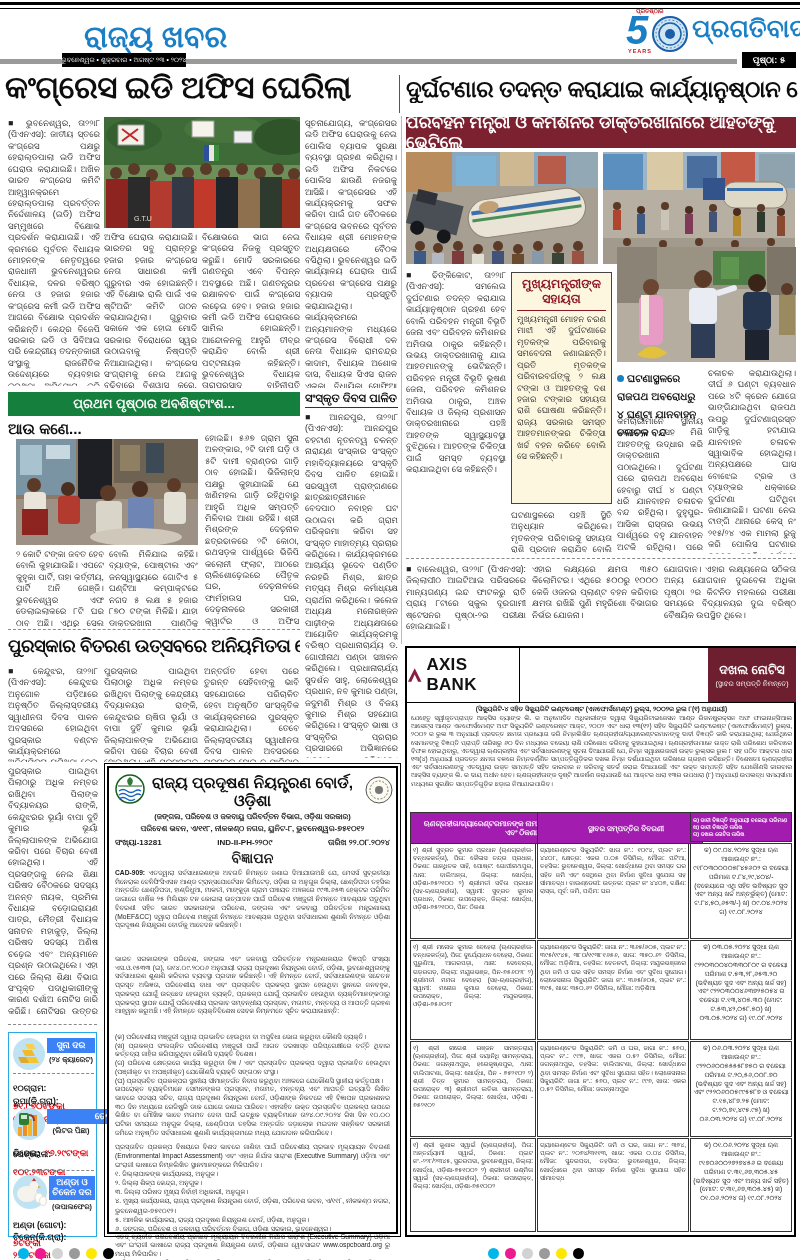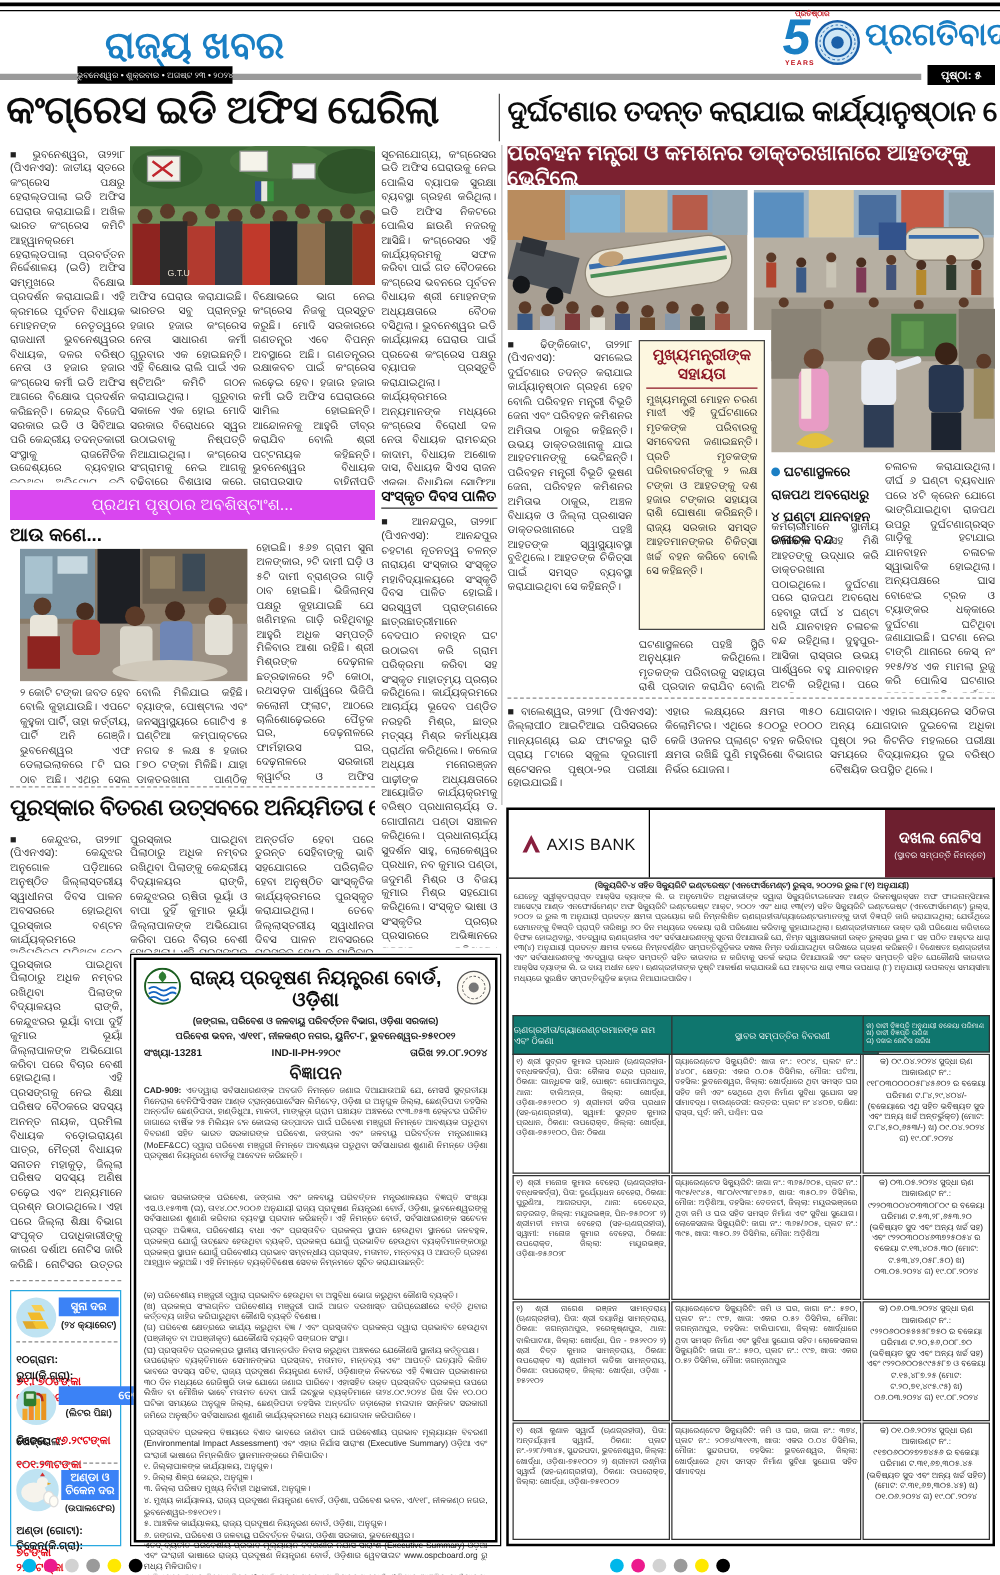--- a/index.html
+++ b/index.html
@@ -6,30 +6,30 @@
   #page{position:relative;width:800px;height:1260px;background:#fff;overflow:hidden;
         font-family:"Liberation Sans","DejaVu Sans",sans-serif;color:#1b1b1b;}
   .abs{position:absolute;}
   .txt{font-size:8.6px;line-height:1.33;text-align:justify;color:#222;overflow:hidden;word-break:break-word;}
   .txt-sm{font-size:7.6px;line-height:1.3;text-align:justify;color:#222;overflow:hidden;word-break:break-word;}
   .headline{font-weight:800;color:#0d0d0d;letter-spacing:-.5px;white-space:nowrap;overflow:hidden;}
   .rule{background:#000;}
   .grayrule{background:#9a9a9a;}
   .dashed-h{border-top:1px dashed #8a8a8a;}
   .band{background:#7b2130;color:#fff;font-weight:800;display:flex;align-items:center;justify-content:center;overflow:hidden;}
-  .blackbanner{background:#d946ef;color:#fff;font-weight:400;display:flex;align-items:center;justify-content:center;}
+  .blackbanner{background:#15803d;color:#fff;font-weight:700;display:flex;align-items:center;justify-content:center;}
   .photo{display:block;}
   .boxed{border:1px solid #444;background:#fdf7e0;}
   .cm-title{color:#8c1423;font-weight:800;font-size:12.5px;text-align:center;}
   .bullet-head{font-weight:800;font-size:10.5px;line-height:1.35;color:#111;}
   .bullet-dot{display:inline-block;width:7px;height:7px;border-radius:50%;background:#1b7fc4;margin-right:3px;}
   .adbox{border:2px solid #000;outline:1px solid #000;outline-offset:2px;background:#fff;}
   .axisbox{border:2px solid #000;background:#fff;}
   .tblcell{border:1px solid #333;overflow:hidden;}
-  .tblhead{background:#0f766e;color:#fff;font-weight:400;display:flex;align-items:center;justify-content:center;text-align:left;}
+  .tblhead{background:#a21caf;color:#fff;font-weight:700;display:flex;align-items:center;justify-content:center;text-align:right;}
   .amount{font-size:6.6px;line-height:1.35;text-align:center;color:#111;}
   .ratebox{border:1px solid #2aa9e0;background:#fff;}
   .rateband{background:#3b82f6;color:#fff;font-weight:800;font-size:9px;display:flex;align-items:center;justify-content:center;text-align:center;line-height:1.1;}
   .ratelabel{font-size:8.6px;font-weight:700;color:#111;}
   .ratevalue{font-size:9px;font-weight:800;color:#e30613;}
   .regdot{width:11px;height:11px;border-radius:50%;display:inline-block;margin-right:6px;}
   .c0{background:#00b7ea}.c1{background:#ec1a8d}.c2{background:#d2d2d2}.c3{background:#9a9a9a}.c4{background:#ffe800}.c5{background:#000}
   .small-b{font-weight:700;}
 </style>
 </head>
@@ -261,21 +261,21 @@
   <div class="abs txt" style="left:532px;top:564px;width:126px;height:74px;">ଏହାର ଲକ୍ଷ୍ୟରେ କ୍ଷମତା ୩୫୦ କିଲୋମିଟର। ଏଥିରେ ୫୦୦ରୁ ୧୦୦୦ କେଜି ଓଜନର ପ୍ଲାଣ୍ଟ ବହନ କରିବାର କ୍ଷମତା ରଖିଛି ପୁଣି ମହୁରିଶୋ ବିଭାଗର ନିର୍ଭର ଯୋଜନା।</div>
   <div class="abs txt" style="left:664px;top:564px;width:132px;height:74px;">ଯୋଗଦାନ। ଏହାର ଲକ୍ଷ୍ୟନେଇ ସଠିକତା ଅନ୍ୟ ଯୋଗଦାନ ଦୁଇବେଳା ଅଧିକା ପୃଷ୍ଠା ୨ର କିଟନିଡ ମହଲରେ ପରୀକ୍ଷା ସମୟରେ ବିଦ୍ୟାଳୟର ଦୁଇ ବରିଷ୍ଠ ବୈଷୟିକ ଉପସ୍ଥିତ ଥିଲେ।</div>
 
   <div class="abs axisbox" style="left:405px;top:646px;width:391px;height:591px;box-sizing:border-box;">
 
     <div class="abs" style="left:0;top:0;width:389px;height:54px;border-bottom:1px solid #000;">
       <div class="abs" style="left:0;top:0;width:112px;height:54px;border-right:1px solid #000;display:flex;align-items:center;justify-content:center;gap:4px;">
         <svg width="16" height="16" viewBox="0 0 16 16">
           <polygon points="8,1 15,15 11.5,15 8,7.5 4.5,15 1,15" fill="#871f3e"></polygon>
         </svg>
-        <span style="font-size:13px;font-weight:400;color:#111;letter-spacing:.3px;">AXIS BANK</span>
+        <span style="font-size:17px;font-weight:700;color:#111;letter-spacing:.3px;">AXIS BANK</span>
       </div>
       <div class="abs" style="left:301px;top:0;width:88px;height:54px;background:#6d1f2f;color:#fff;display:flex;flex-direction:column;align-items:center;justify-content:center;">
         <div style="font-size:12.5px;font-weight:800;">ଦଖଲ ନୋଟିସ</div>
         <div style="font-size:7px;margin-top:2px;">(ସ୍ଥାବର ସମ୍ପତ୍ତି ନିମନ୍ତେ)</div>
       </div>
     </div>
     <div class="abs" style="left:4px;top:57px;width:381px;text-align:center;font-size:6.6px;font-weight:700;">(ସିକ୍ୟୁରିଟି-୪ ସହିତ ସିକ୍ୟୁରିଟି ଇଣ୍ଟରେଷ୍ଟ (ଏନଫୋର୍ସମେଣ୍ଟ) ରୁଲ୍ସ, ୨୦୦୨ର ରୁଲ ୮(୧) ଅନୁଯାୟୀ)</div>
     <div class="abs txt-sm" style="left:4px;top:66px;width:381px;height:96px;font-size:6.4px;line-height:1.28;">ଯେହେତୁ ସ୍ୱୀକୃତପ୍ରାପ୍ତ ଆକ୍ସିସ ବ୍ୟାଙ୍କ ଲି. ର ଅନୁମୋଦିତ ଅଧିକାରୀଙ୍କ ଦ୍ୱାରା ସିକ୍ୟୁରିଟାଇଜେସନ ଆଣ୍ଡ ରିକନଷ୍ଟ୍ରକ୍ସନ ଅଫ ଫାଇନାନ୍ସିଆଲ ଆସେଟ୍ସ ଆଣ୍ଡ ଏନଫୋର୍ସମେଣ୍ଟ ଅଫ ସିକ୍ୟୁରିଟି ଇଣ୍ଟରେଷ୍ଟ ଆକ୍ଟ, ୨୦୦୨ ଏବଂ ଧାରା ୧୩(୧୨) ସହିତ ସିକ୍ୟୁରିଟି ଇଣ୍ଟରେଷ୍ଟ (ଏନଫୋର୍ସମେଣ୍ଟ) ରୁଲ୍ସ, ୨୦୦୨ ର ରୁଲ ୩ ଅନୁଯାୟୀ ପ୍ରଦତ୍ତ କ୍ଷମତା ପ୍ରୟୋଗ କରି ନିମ୍ନଲିଖିତ ଋଣଗ୍ରହୀତା/ଗ୍ୟାରେଣ୍ଟରମାନଙ୍କୁ ଦାବୀ ବିଜ୍ଞପ୍ତି ଜାରି କରାଯାଇଥିଲା; ଯେଉଁଥିରେ ସେମାନଙ୍କୁ ବିଜ୍ଞପ୍ତି ପ୍ରାପ୍ତି ତାରିଖରୁ ୬୦ ଦିନ ମଧ୍ୟରେ ବକେୟା ରାଶି ପରିଶୋଧ କରିବାକୁ କୁହାଯାଇଥିଲା। ଋଣଗ୍ରହୀତାମାନେ ଉକ୍ତ ରାଶି ପରିଶୋଧ କରିବାରେ ବିଫଳ ହୋଇଥିବାରୁ, ଏତଦ୍ୱାରା ଋଣଗ୍ରହୀତା ଏବଂ ସର୍ବସାଧାରଣଙ୍କୁ ସୂଚନା ଦିଆଯାଉଛି ଯେ, ନିମ୍ନ ସ୍ୱାକ୍ଷରକାରୀ ଉକ୍ତ ରୁଲ୍ସର ରୁଲ ୮ ସହ ପଠିତ ଆକ୍ଟର ଧାରା ୧୩(୪) ଅନୁଯାୟୀ ପ୍ରଦତ୍ତ କ୍ଷମତା ବଳରେ ନିମ୍ନବର୍ଣ୍ଣିତ ସମ୍ପତ୍ତିଗୁଡ଼ିକର ଦଖଲ ନିମ୍ନ ଦର୍ଶାଯାଇଥିବା ତାରିଖରେ ଗ୍ରହଣ କରିଛନ୍ତି। ବିଶେଷତଃ ଋଣଗ୍ରହୀତା ଏବଂ ସର୍ବସାଧାରଣଙ୍କୁ ଏତଦ୍ୱାରା ଉକ୍ତ ସମ୍ପତ୍ତି ସହିତ କାରବାର ନ କରିବାକୁ ସତର୍କ କରାଇ ଦିଆଯାଉଛି ଏବଂ ଉକ୍ତ ସମ୍ପତ୍ତି ସହିତ ଯେକୌଣସି କାରବାର ଆକ୍ସିସ ବ୍ୟାଙ୍କ ଲି. ର ଦାୟ ଅଧୀନ ହେବ। ଋଣଗ୍ରହୀତାଙ୍କ ଦୃଷ୍ଟି ଆକର୍ଷଣ କରାଯାଉଛି ଯେ ଆକ୍ଟର ଧାରା ୧୩ର ଉପଧାରା (୮) ଅନୁଯାୟୀ ଉପଲବ୍ଧ ସମୟସୀମା ମଧ୍ୟରେ ସୁରକ୍ଷିତ ସମ୍ପତ୍ତିଗୁଡ଼ିକ ଛଡ଼ାଇ ନିଆଯାଇପାରିବ।</div>
 
     <div class="abs" style="left:3px;top:164px;width:383px;height:422px;">

